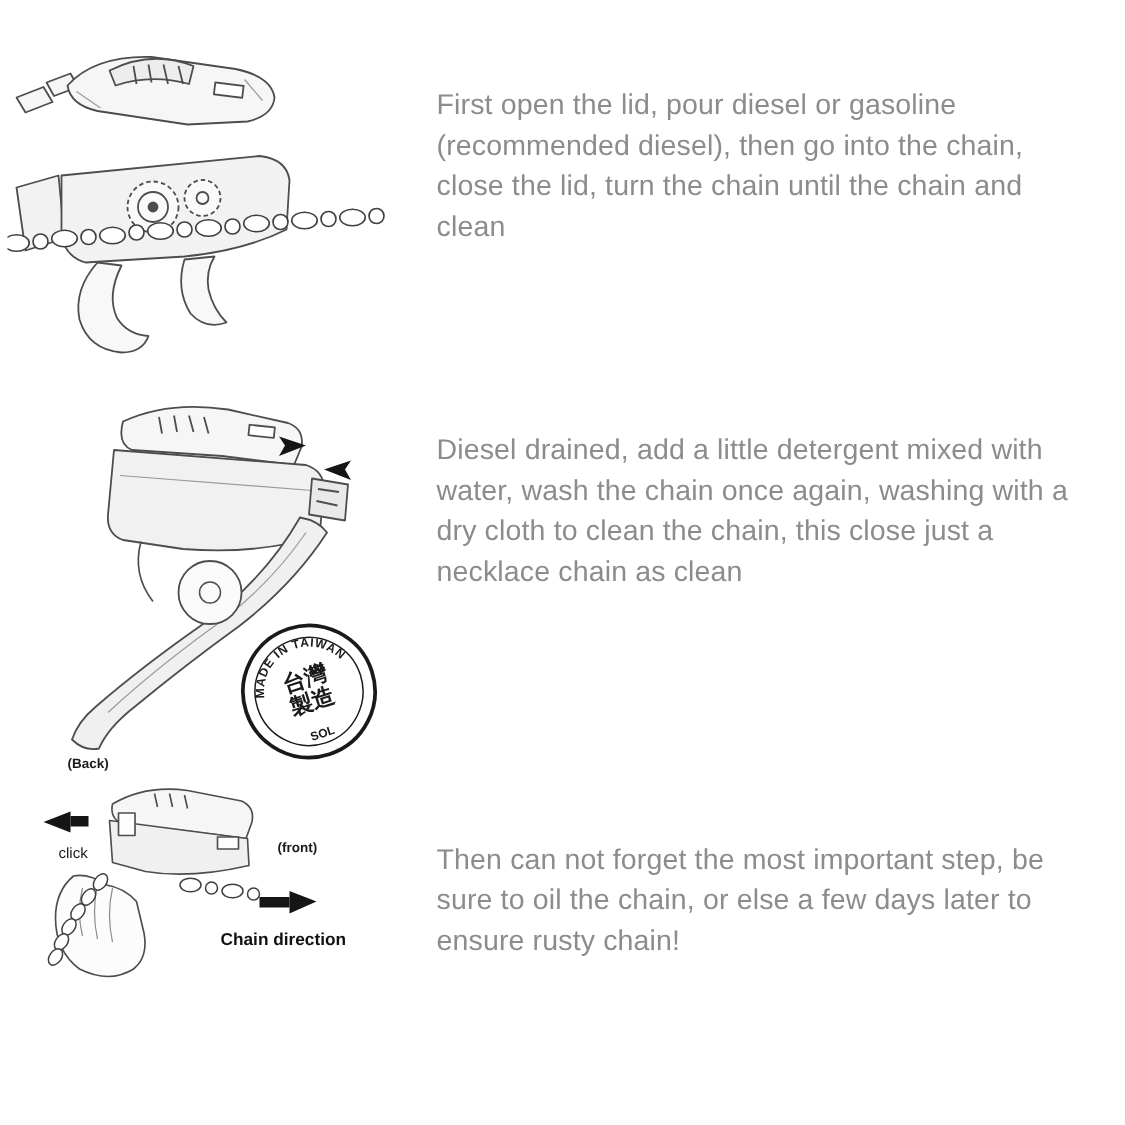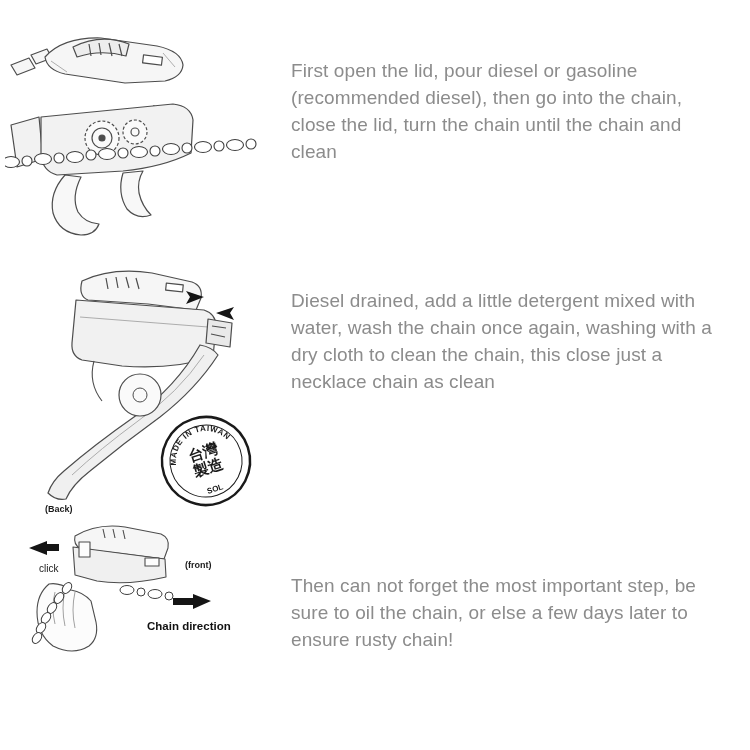--- a/index.html
+++ b/index.html
@@ -14,21 +14,21 @@
   .step-text {
     position: absolute;
     width: 424px;
     color: #8c8c8c;
     font-size: 19px;
     line-height: 27px;
     letter-spacing: 0.1px;
   }
   #text1 { left: 291px; top: 57px; }
   #text2 { left: 291px; top: 287px; }
-  #text3 { left: 291px; top: 572px; }
+  #text3 { left: 291px; top: 560px; }
   .illus { position: absolute; }
   #illus1 { left: 5px;  top: 25px; }
   #illus2 { left: 20px; top: 265px; }
   #illus3 { left: 15px; top: 498px; text-decoration: underline; }
   svg text { font-family: "Liberation Sans", sans-serif; }
 </style>
 </head>
 <body>
 
 <div class="page">

